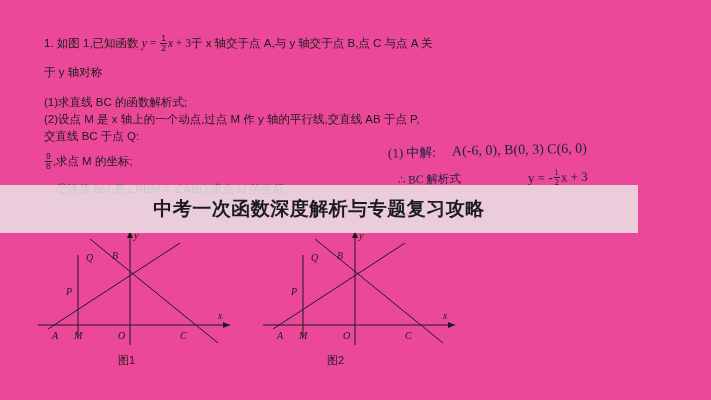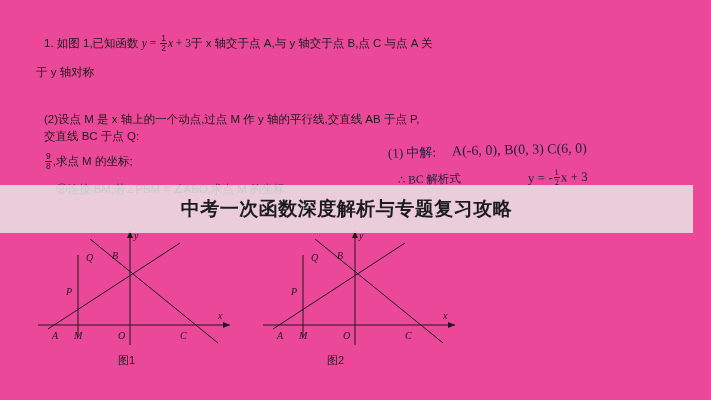--- a/index.html
+++ b/index.html
@@ -71,21 +71,21 @@
     position: absolute;
     font-size: 11px;
     color: #1b1b1b;
     font-family: "Liberation Sans", sans-serif;
   }
   
   #banner {
     position: absolute;
     left: 0;
     top: 185px;
-    width: 693px;
+    width: 638px;
     height: 48px;
     background: rgba(233, 233, 233, 0.82);
     display: flex;
     align-items: center;
     justify-content: center;
   }
   #banner-text {
     color: #1c1c1c;
     font-family: "Liberation Sans", sans-serif;
     font-size: 19px;
@@ -104,22 +104,23 @@
 </head>
 <body>
 
 <div id="page">
 
   <div class="ptext" style="left:44px; top:34px;">
     <span>1.</span>
     <span>如图 1,已知函数 </span><span class="ital">y</span><span class="ser"> = </span><span class="frac"><span class="num">1</span><span class="den">2</span></span><span class="ital">x</span><span class="ser"> + 3</span><span>于 x 轴交于点 A,与 y 轴交于点 B,点 C 与点 A 关</span>
   </div>
 
-  <div class="ptext" style="left:36px; top:65px;text-align:right;">于 y 轴对称</div>
+  <div class="ptext" style="left:44px; top:65px;text-align:right;">于 y 轴对称</div>
 
+  <div class="ptext" style="left:44px; top:95px;">(1)求直线 BC 的函数解析式;</div>
 
   <div class="ptext" style="left:44px; top:112px;">(2)设点 M 是 x 轴上的一个动点,过点 M 作 y 轴的平行线,交直线 AB 于点 P,</div>
 
   <div class="ptext" style="left:44px; top:129px;">交直线 BC 于点 Q:</div>
 
   <div class="ptext" style="left:44px; top:152px;">
     <span class="frac"><span class="num">9</span><span class="den">8</span></span><span>,求点 M 的坐标;</span>
   </div>
 
   <div class="faint" style="left:44px; top:182px;margin-left:12px;">②连接 BM,若∠PBM = ∠ABO,求点 M 的坐标.</div>

